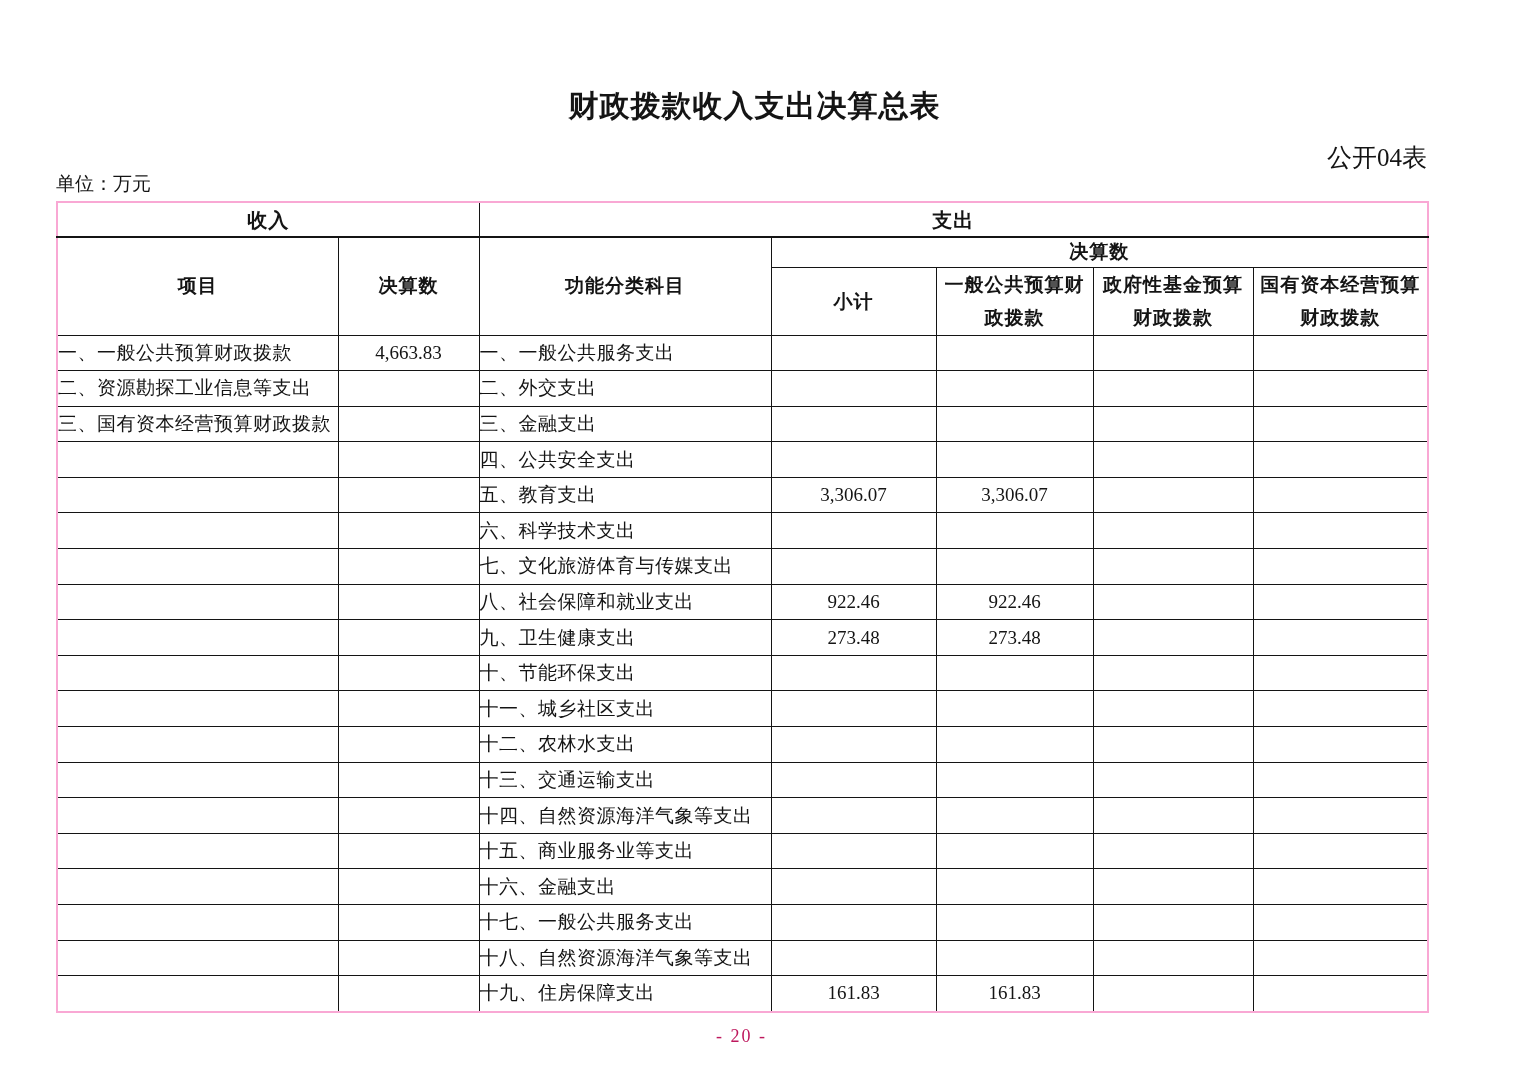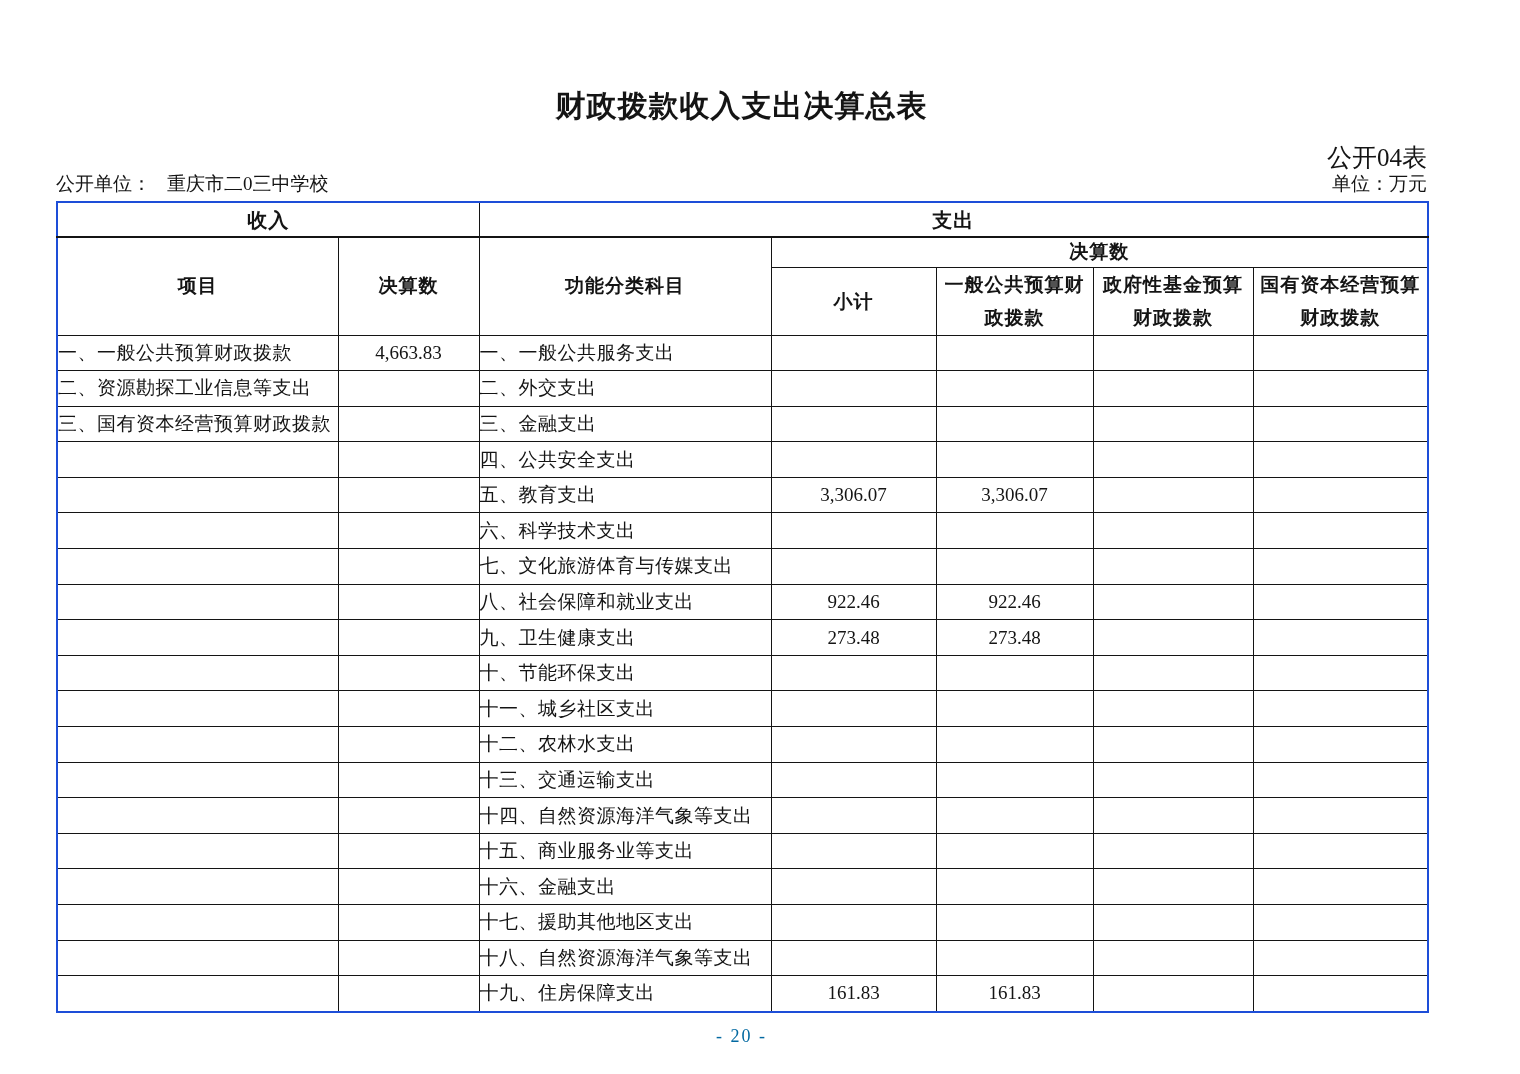--- a/index.html
+++ b/index.html
@@ -8,21 +8,21 @@
     width: 1520px;
     height: 1074px;
     background: #ffffff;
     font-family: "Liberation Serif", "DejaVu Serif", serif;
     color: #141414;
     overflow: hidden;
   }
   .doc-title {
     position: absolute;
     top: 86px;
-    left: 56px;
+    left: 69px;
     width: 1371px;
     text-align: center;
     font-size: 30px;
     font-weight: bold;
     letter-spacing: 1px;
   }
   .table-label {
     position: absolute;
     top: 141px;
     left: 56px;
@@ -40,21 +40,21 @@
     font-size: 19px;
   }
   .publisher-name { margin-left: 16px; }
   table.fiscal {
     position: absolute;
     top: 201px;
     left: 56px;
     width: 1371px;
     border-collapse: collapse;
     table-layout: fixed;
-    border: 2px solid #1d4ed8;
+    border: 2px solid #f9a8d4;
   }
   table.fiscal td {
     border: 1px solid #141414;
     vertical-align: middle;
     font-size: 19px;
     padding: 0;
     overflow: hidden;
   }
   thead td {
     text-align: center;
@@ -79,36 +79,33 @@
     letter-spacing: 0;
   }
   .page-number {
     position: absolute;
     top: 1026px;
     left: 56px;
     width: 1371px;
     text-align: center;
     font-size: 18px;
     letter-spacing: 2px;
-    color: #0369a1;
+    color: #be185d;
   }
 </style>
 </head>
 <body>
 
 <div class="page">
 
   <div class="doc-title">财政拨款收入支出决算总表</div>
 
   <div class="table-label">公开04表</div>
 
   <div class="meta-row">
-    <span>
-      <span>公开单位：</span><span class="publisher-name">重庆市二0三中学校</span>
-    </span>
     <span>单位：万元</span>
   </div>
 
   <table class="fiscal">
     <colgroup>
       <col style="width:281px">
       <col style="width:141px">
       <col style="width:292px">
       <col style="width:165px">
       <col style="width:157px">
@@ -274,21 +271,21 @@
       <td class="cell-num"></td>
       <td class="cell-left">十六、金融支出</td>
       <td class="cell-num"></td>
       <td class="cell-num"></td>
       <td class="cell-num"></td>
       <td class="cell-num"></td>
     </tr>
         <tr>
       <td class="cell-left"></td>
       <td class="cell-num"></td>
-      <td class="cell-left">十七、援助其他地区支出</td>
+      <td class="cell-left">十七、一般公共服务支出</td>
       <td class="cell-num"></td>
       <td class="cell-num"></td>
       <td class="cell-num"></td>
       <td class="cell-num"></td>
     </tr>
         <tr>
       <td class="cell-left"></td>
       <td class="cell-num"></td>
       <td class="cell-left">十八、自然资源海洋气象等支出</td>
       <td class="cell-num"></td>

